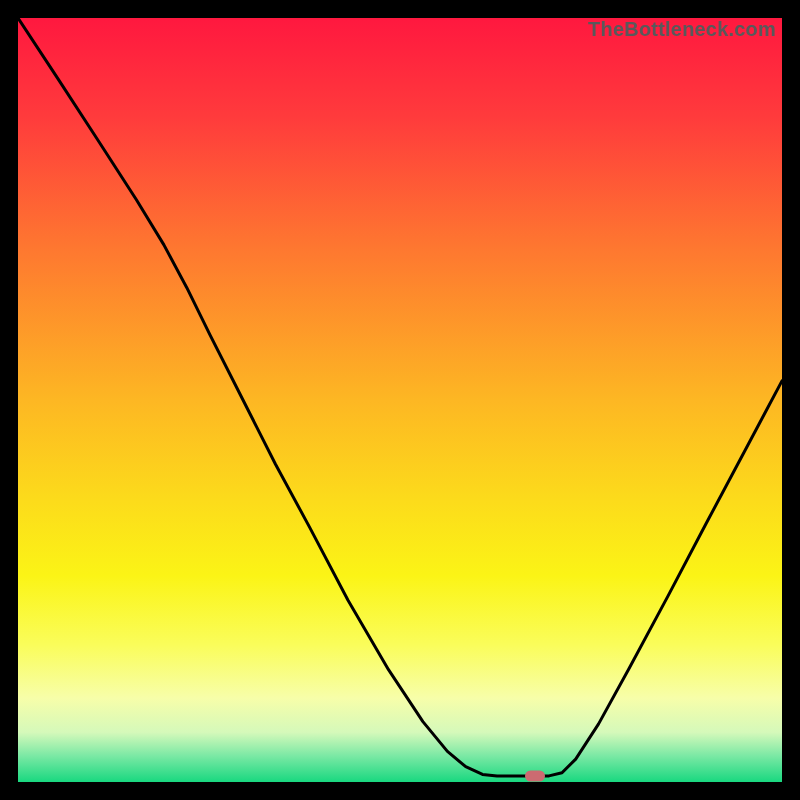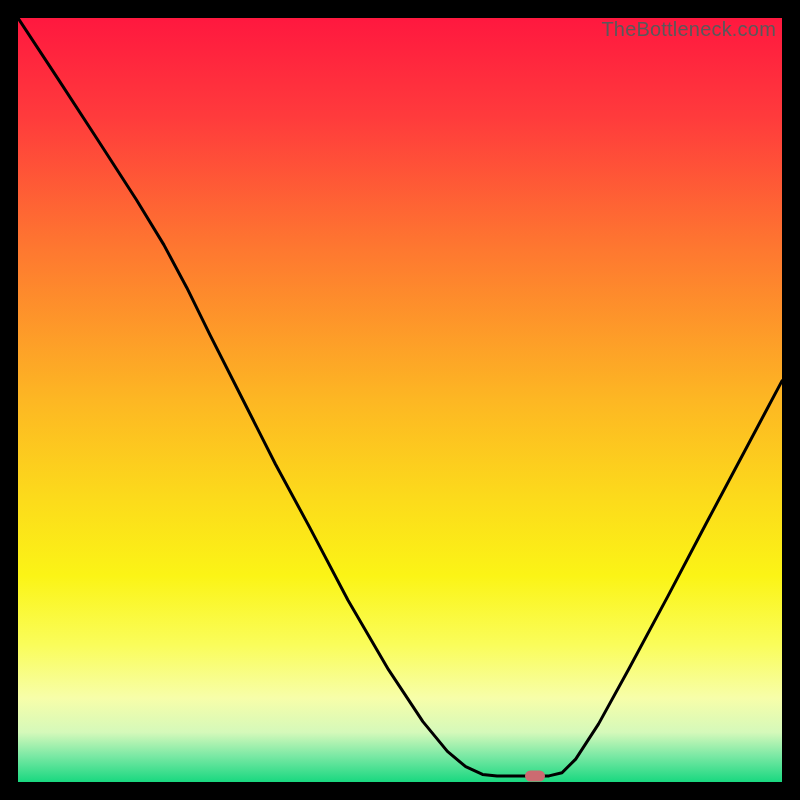--- a/index.html
+++ b/index.html
@@ -1,21 +1,21 @@
 <!DOCTYPE html>
 <html><head>
 <meta charset="utf-8">
 <style>
   html,body{margin:0;padding:0;width:800px;height:800px;overflow:hidden;font-family:Arial,Helvetica,sans-serif}
   .frame{position:absolute;inset:0;background:#000}
   .plot{position:absolute;left:18px;top:18px;width:764px;height:764px;overflow:hidden}
   .bg{position:absolute;inset:0}
   .curve{position:absolute;inset:0;pointer-events:none}
   .marker{position:absolute;width:20px;height:11px;border-radius:7px;background:#cc6b71;transform:translate(-50%,-50%)}
-  .watermark{position:absolute;top:0;right:6px;color:#58595b;font-size:20px;font-weight:400;letter-spacing:.2px}
+  .watermark{position:absolute;top:0;right:6px;color:#58595b;font-size:20px;font-weight:700;letter-spacing:.2px}
 </style>
 </head>
 <body>
 
 <div class="frame">
   <div class="plot">
     <div class="bg" id="bg" style="background: linear-gradient(rgb(255, 24, 63) 0%, rgb(255, 59, 60) 13%, rgb(254, 119, 48) 30%, rgb(253, 183, 35) 50%, rgb(252, 219, 27) 63%, rgb(251, 244, 22) 73%, rgb(250, 253, 90) 82%, rgb(247, 254, 169) 89%, rgb(213, 249, 186) 93.5%, rgb(125, 233, 165) 96.5%, rgb(25, 216, 128) 100%);"></div>
     <svg class="curve" id="curve" viewBox="0 0 764 764" preserveAspectRatio="none">
         <path d="M 0.0 0.0 L 39.7 60.4 L 79.5 121.5 L 118.4 181.8 L 145.9 226.9 L 168.8 269.7 L 192.5 317.8 L 223.1 378.2 L 257.5 446.2 L 291.8 509.6 L 330.0 582.2 L 370.5 651.7 L 404.9 703.6 L 429.4 733.4 L 447.7 748.7 L 464.5 756.4 L 479.0 757.9 L 531.0 757.9 L 544.0 754.8 L 557.7 741.1 L 580.6 705.9 L 611.2 650.2 L 650.2 577.6 L 687.6 506.5 L 725.8 434.7 L 764.0 362.9" fill="none" stroke="#000" stroke-width="3" stroke-linecap="round" stroke-linejoin="round"></path>
       </svg>

